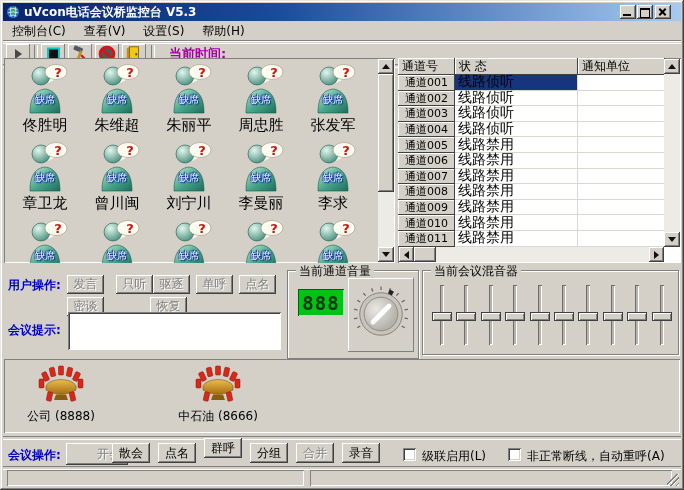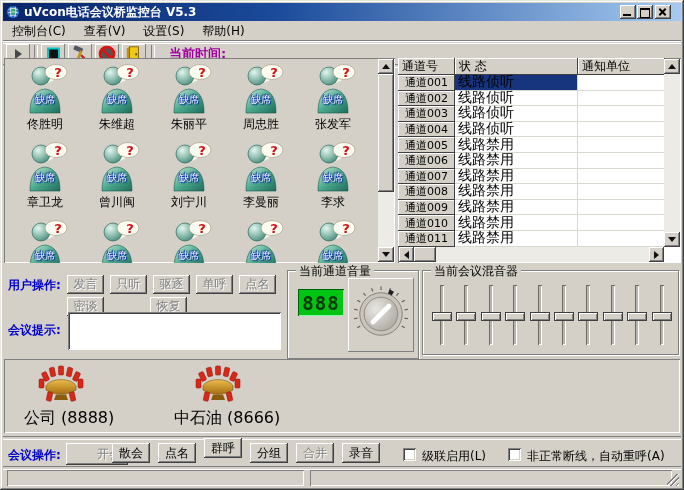--- a/index.html
+++ b/index.html
@@ -37,21 +37,21 @@
        font-family:"DejaVu Sans Mono","Liberation Mono",monospace;font-size:12px;
        display:flex;align-items:center;justify-content:center;letter-spacing:1px;}
 
   
   #user-panel{position:absolute;left:4px;top:58px;width:391px;height:205px;background:#d4d0c8;overflow:hidden;}
   #user-grid{position:absolute;left:0;top:0;right:16px;bottom:0;overflow:hidden;}
   .user-item{position:absolute;width:70px;height:76px;text-align:center;}
   .user-icon{position:relative;width:48px;height:52px;margin:0 auto;}
   .absent-tag{position:absolute;left:50%;bottom:8px;transform:translateX(-50%);
       color:#fff;font-size:10px;white-space:nowrap;text-shadow:0 0 2px #0030c0,1px 1px 1px #002090,-1px -1px 1px #002090;}
-  .user-name{font-size:12px;margin-top:1px;white-space:nowrap;}
+  .user-name{font-size:15px;margin-top:1px;white-space:nowrap;}
 
   
   .scroll-v{position:absolute;width:16px;background:#ecebe6;}
   .scroll-h{position:absolute;height:15px;background:#ecebe6;}
   .sb-btn{position:absolute;width:16px;height:15px;background:#d4d0c8;
      box-shadow:inset -1px -1px 0 #404040,inset 1px 1px 0 #fff,inset -2px -2px 0 #808080;
      display:flex;align-items:center;justify-content:center;}
   .tri-up{width:0;height:0;border-left:4px solid transparent;border-right:4px solid transparent;border-bottom:5px solid #101010;}
   .tri-dn{width:0;height:0;border-left:4px solid transparent;border-right:4px solid transparent;border-top:5px solid #101010;}
   .tri-lf{width:0;height:0;border-top:4px solid transparent;border-bottom:4px solid transparent;border-right:5px solid #101010;}
@@ -90,21 +90,21 @@
   .sl-track{position:absolute;left:50%;top:0;width:4px;height:100%;transform:translateX(-50%);
      background:#b8b4ac;box-shadow:inset 1px 1px 0 #706c64,inset -1px -1px 0 #fff;}
   .sl-thumb{position:absolute;left:0;top:45%;width:20px;height:9px;background:#d4d0c8;
      border:1px solid #404040;box-shadow:inset 1px 1px 0 #fff,inset -1px -1px 0 #808080;box-sizing:border-box;}
 
   
   #conf-panel{position:absolute;left:4px;top:359px;width:676px;height:74px;background:#d4d0c8;}
   .conf-item{position:absolute;top:6px;text-align:center;}
   .conf-icon{position:relative;width:46px;height:38px;margin:0 auto;}
   .conf-icon.selected::after{content:"";position:absolute;inset:0;background:rgba(45,25,90,.45);}
-  .conf-label{display:inline-block;font-size:16px;margin-top:5px;padding:0 2px;white-space:nowrap;}
+  .conf-label{display:inline-block;font-size:12px;margin-top:5px;padding:0 2px;white-space:nowrap;}
   .conf-label.selected{background:#17357e;color:#fff;outline:1px dotted #f0f000;}
 
   
   .checkbox{position:absolute;width:13px;height:13px;background:#fff;
      box-shadow:inset 1px 1px 0 #808080,inset -1px -1px 0 #fff,inset 2px 2px 0 #404040,inset -2px -2px 0 #d4d0c8;}
   .cb-label{position:absolute;font-size:12px;}
   #statusbar-p1,#statusbar-p2{position:absolute;top:470px;height:16px;}
   #resize-grip{position:absolute;right:5px;top:474px;width:12px;height:12px;
      background:linear-gradient(135deg,transparent 40%,#808080 40%,#808080 46%,#fff 46%,#fff 52%,transparent 52%,transparent 62%,#808080 62%,#808080 68%,#fff 68%,#fff 74%,transparent 74%,transparent 84%,#808080 84%,#808080 90%,#fff 90%);}
 </style>
@@ -441,21 +441,21 @@
       <div class="sb-thumb" style="left:15px;top:0;width:22px;height:15px"></div>
       <div class="sb-btn" style="right:0;width:15px">
           <span class="tri-rt"></span>
         </div>
     </div>
   </div>
 
   <div class="blue-label" style="left:8px;top:277px">用户操作:</div>
   <div id="user-ops-buttons">
       <div class="btn disabled" style="left: 67px; top: 275px; width: 37px; height: 19px;">发言</div>
-      <div class="btn disabled" style="left: 110px; top: 275px; width: 37px; height: 19px;">只听</div>
+      <div class="btn disabled" style="left: 116px; top: 275px; width: 37px; height: 19px;">只听</div>
       <div class="btn disabled" style="left: 153px; top: 275px; width: 37px; height: 19px;">驱逐</div>
       <div class="btn disabled" style="left: 196px; top: 275px; width: 37px; height: 19px;">单呼</div>
       <div class="btn disabled" style="left: 239px; top: 275px; width: 37px; height: 19px;">点名</div>
       <div class="btn disabled" style="left: 67px; top: 297px; width: 37px; height: 19px;">密谈</div>
       <div class="btn disabled" style="left: 110px; top: 297px; width: 37px; height: 19px; margin-left: 40px;">恢复</div>
     </div>
 
   <div class="blue-label" style="left:8px;top:322px">会议提示:</div>
   <textarea id="prompt-box" value="" style=""></textarea>
 

